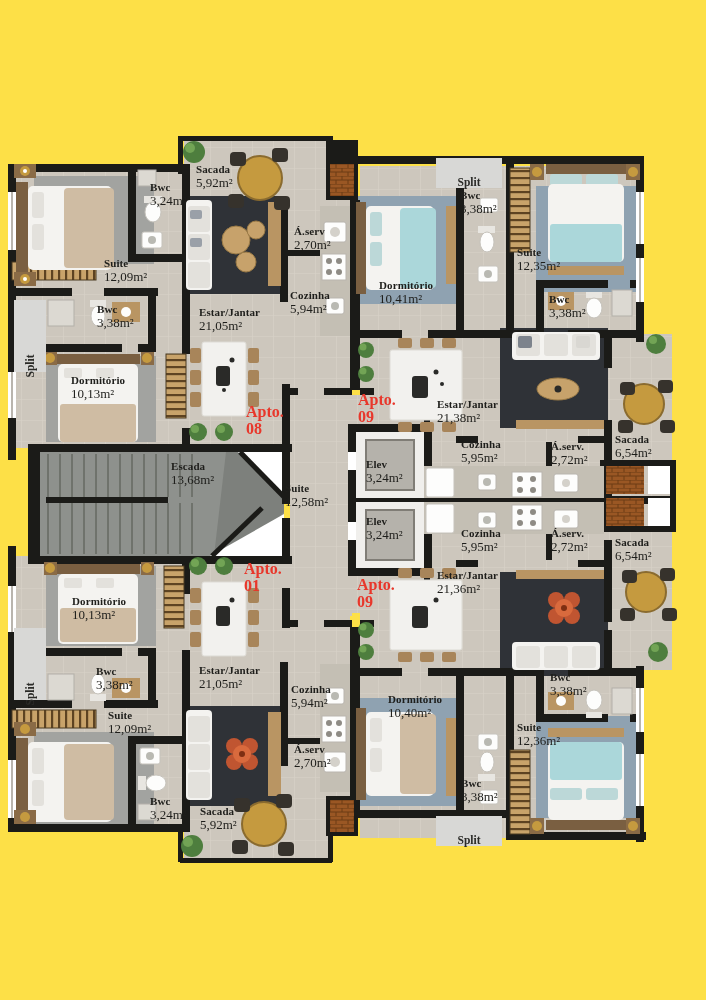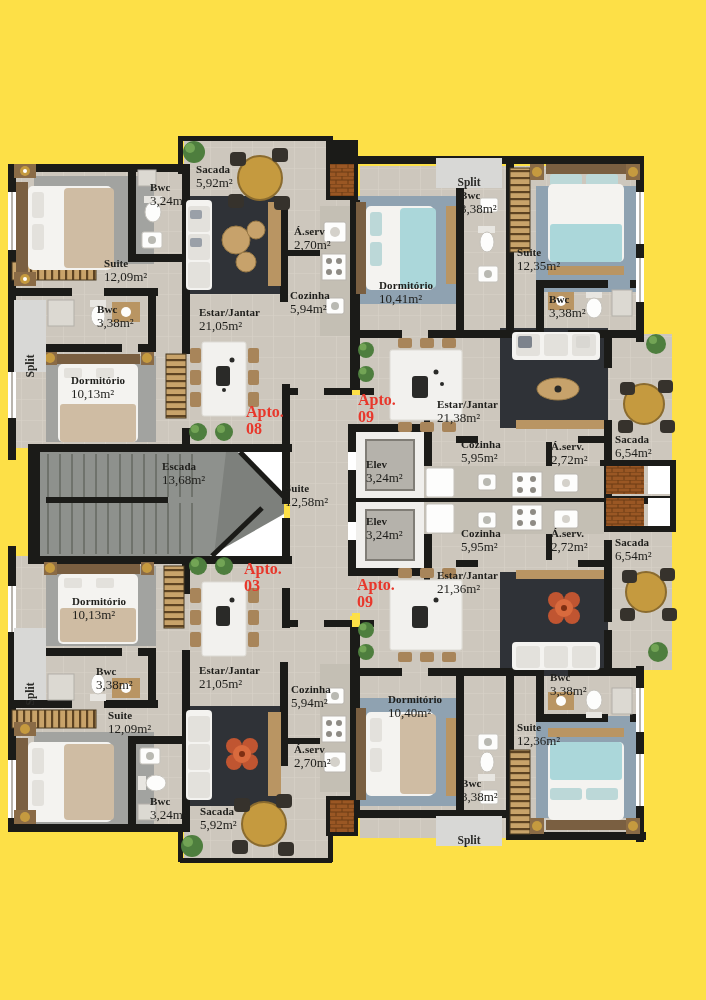--- a/index.html
+++ b/index.html
@@ -565,21 +565,21 @@
         <span class="ar">3,38m²</span>
       </div>
       <div class="rl" style="left: 199px; top: 307px;">
         <span class="nm">Estar/Jantar</span>
         <span class="ar">21,05m²</span>
       </div>
       <div class="rl" style="left: 71px; top: 375px;">
         <span class="nm">Dormitório</span>
         <span class="ar">10,13m²</span>
       </div>
-      <div class="rl" style="left: 162px; top: 461px;">
+      <div class="rl" style="left: 171px; top: 461px;">
         <span class="nm">Escada</span>
         <span class="ar">13,68m²</span>
       </div>
       <div class="rl" style="left: 285px; top: 483px;">
         <span class="nm">Suite</span>
         <span class="ar">12,58m²</span>
       </div>
       <div class="rl" style="left: 366px; top: 459px;">
         <span class="nm">Elev</span>
         <span class="ar">3,24m²</span>
@@ -687,21 +687,21 @@
       <div class="apto" style="left: 246px; top: 404px;">
         <span>Apto.</span>
         <span>08</span>
       </div>
       <div class="apto" style="left: 358px; top: 392px;">
         <span>Apto.</span>
         <span>09</span>
       </div>
       <div class="apto" style="left: 244px; top: 561px;">
         <span>Apto.</span>
-        <span>03</span>
+        <span>01</span>
       </div>
       <div class="apto" style="left: 357px; top: 577px;">
         <span>Apto.</span>
         <span>09</span>
       </div>
       <div class="splitbox v" style="left: 14px; top: 300px; width: 32px; height: 72px; background: rgb(216, 216, 214);">
         <span>Split</span>
       </div>
       <div class="splitbox v" style="left: 14px; top: 628px; width: 32px; height: 72px; background: rgb(216, 216, 214);">
         <span>Split</span>

